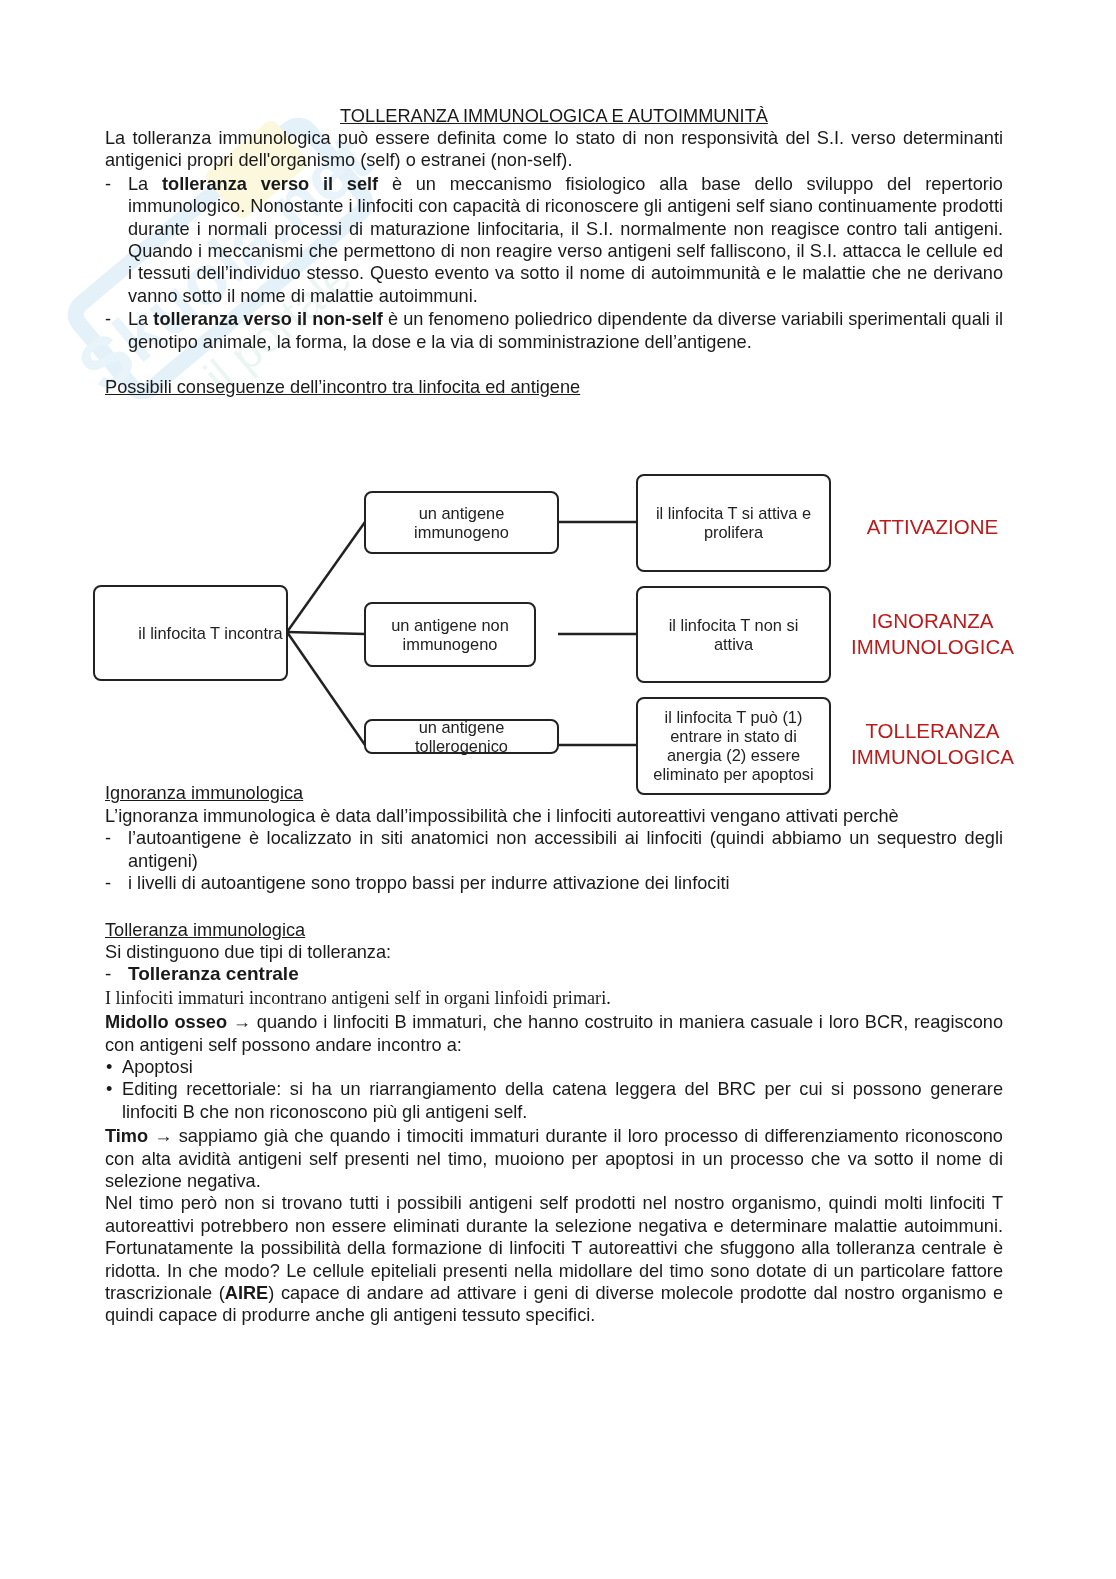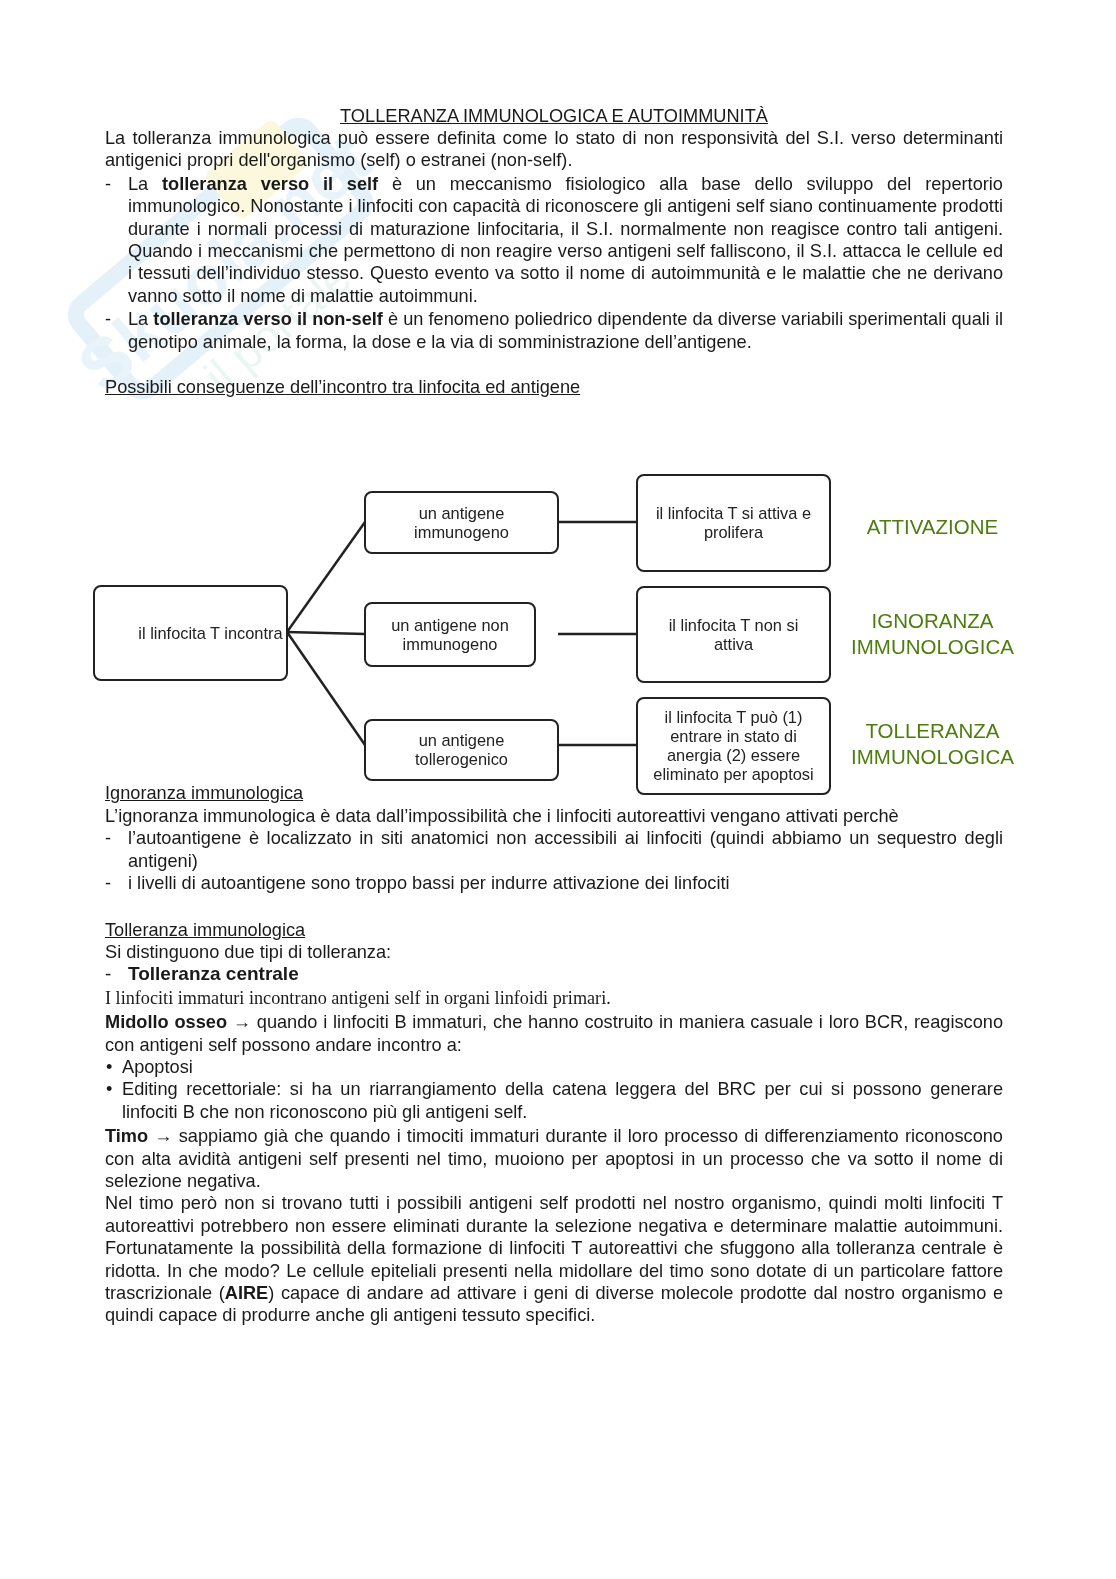--- a/index.html
+++ b/index.html
@@ -16,21 +16,21 @@
   .bullet-item { position: relative; padding-left: 17px; }
   .bullet-item .mk { position: absolute; left: 1px; top: 0; }
   b { font-weight: bold; }
   .gap-s { height: 22px; }
   .diagram { position: absolute; left: 0; top: 0; width: 1116px; height: 1579px; pointer-events: none; z-index: 1; }
   .box { position: absolute; border: 2.5px solid #222; border-radius: 8px; background: #fff;
          display: flex; align-items: center; justify-content: center; text-align: center;
          font-family: "Liberation Sans", sans-serif; font-size: 16.4px; line-height: 19px; color: #222;
          box-sizing: border-box; padding-left: 40px; }
   .outcome { position: absolute; font-family: "Liberation Sans", sans-serif; font-size: 20.5px;
-             line-height: 26px; text-align: center; color: #4d7c0f; }
+             line-height: 26px; text-align: center; color: #b91c1c; }
 </style>
 </head>
 <body>
 
 <svg class="watermark" viewBox="0 0 420 420">
   <g transform="rotate(-40 210 210)" opacity="0.55">
     <rect x="60" y="140" width="300" height="110" rx="14" fill="none" stroke="#cfe6f5" stroke-width="16"></rect>
     <rect x="250" y="120" width="90" height="60" rx="8" fill="#fbf3c4"></rect>
     <text x="210" y="225" text-anchor="middle" font-family="Liberation Sans, sans-serif" font-size="70" font-weight="bold" fill="#d6ebf7">Skuola.net</text>
     <text x="210" y="300" text-anchor="middle" font-family="Liberation Sans, sans-serif" font-size="46" fill="#dcefe9">il portale</text>
@@ -112,21 +112,21 @@
   <div class="box" style="left:93px;top:585px;width:195px;height:96px;">
     <span>il linfocita T incontra</span>
   </div>
 
   <div class="box" style="left:364px;top:491px;width:195px;height:63px;padding:0 24px;">
     <span>un antigene immunogeno</span>
   </div>
   <div class="box" style="left:364px;top:602px;width:172px;height:65px;padding:0 8px;">
     <span>un antigene non immunogeno</span>
   </div>
-  <div class="box" style="left:364px;top:719px;width:195px;height:62px;padding:0 26px;">
+  <div class="box" style="left:364px;top:719px;width:195px;height:35px;padding:0 26px;">
     <span>un antigene tollerogenico</span>
   </div>
 
   <div class="box" style="left:636px;top:586px;width:195px;height:97px;align-items:flex-start;padding:28px 18px 0;">
     <span>il linfocita T non si attiva</span>
   </div>
   <div class="box" style="left:636px;top:474px;width:195px;height:98px;align-items:flex-start;padding:28px 6px 0;">
     <span>il linfocita T si attiva e prolifera</span>
   </div>
   <div class="box" style="left:636px;top:697px;width:195px;height:98px;padding:16px 4px;">

